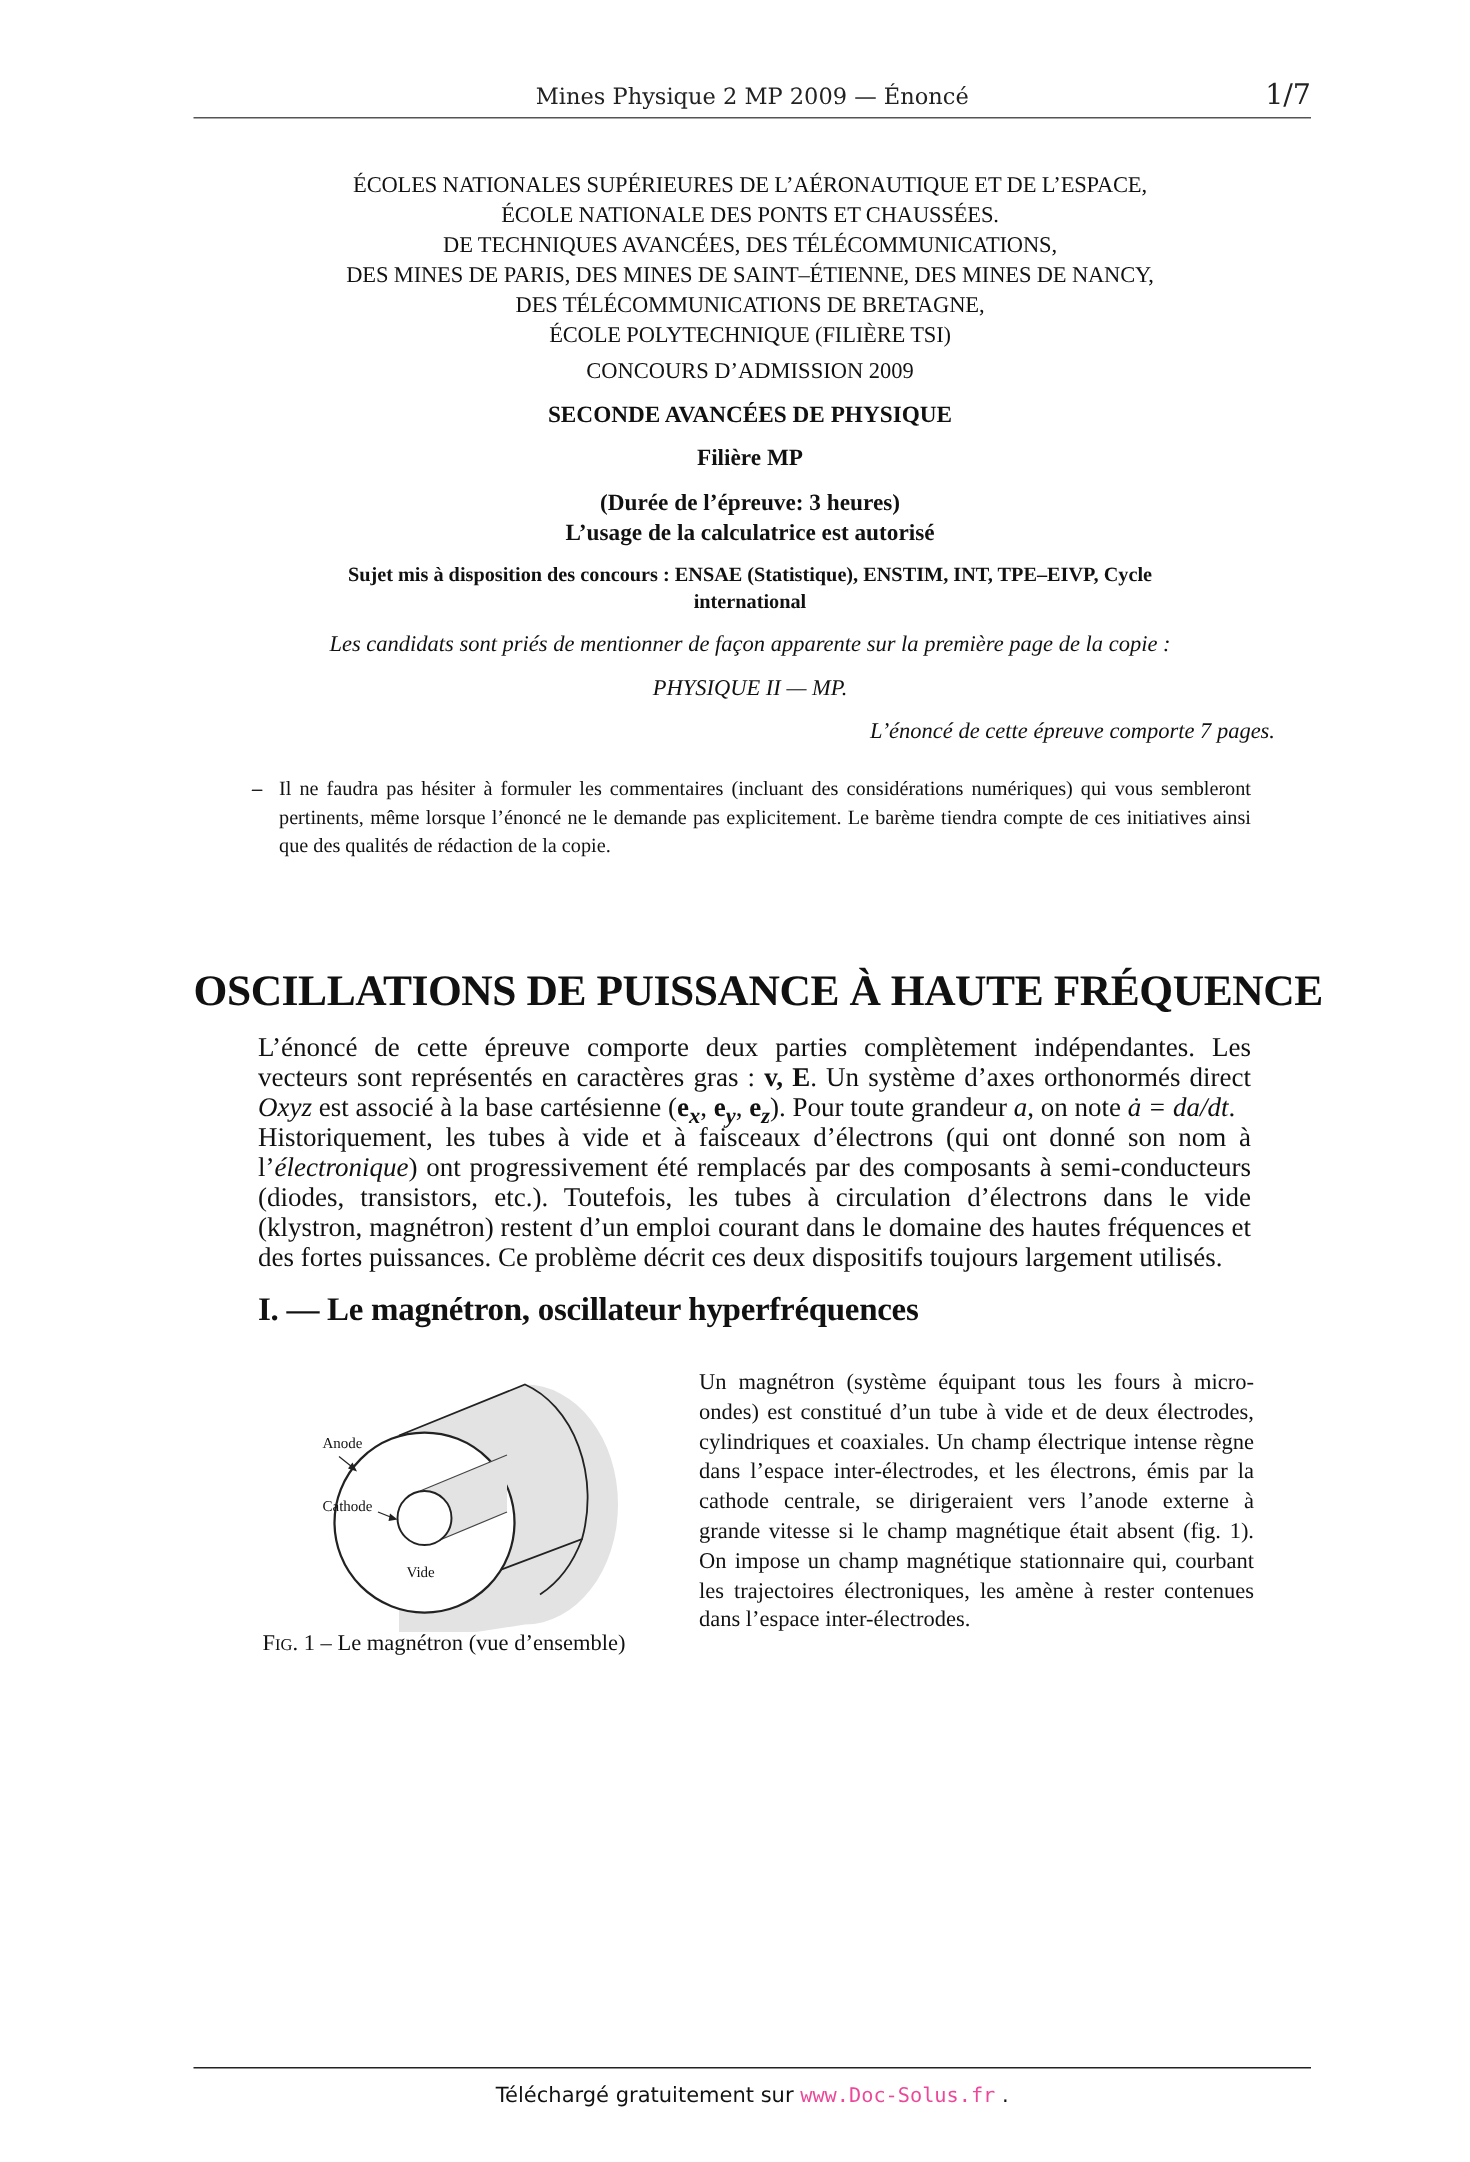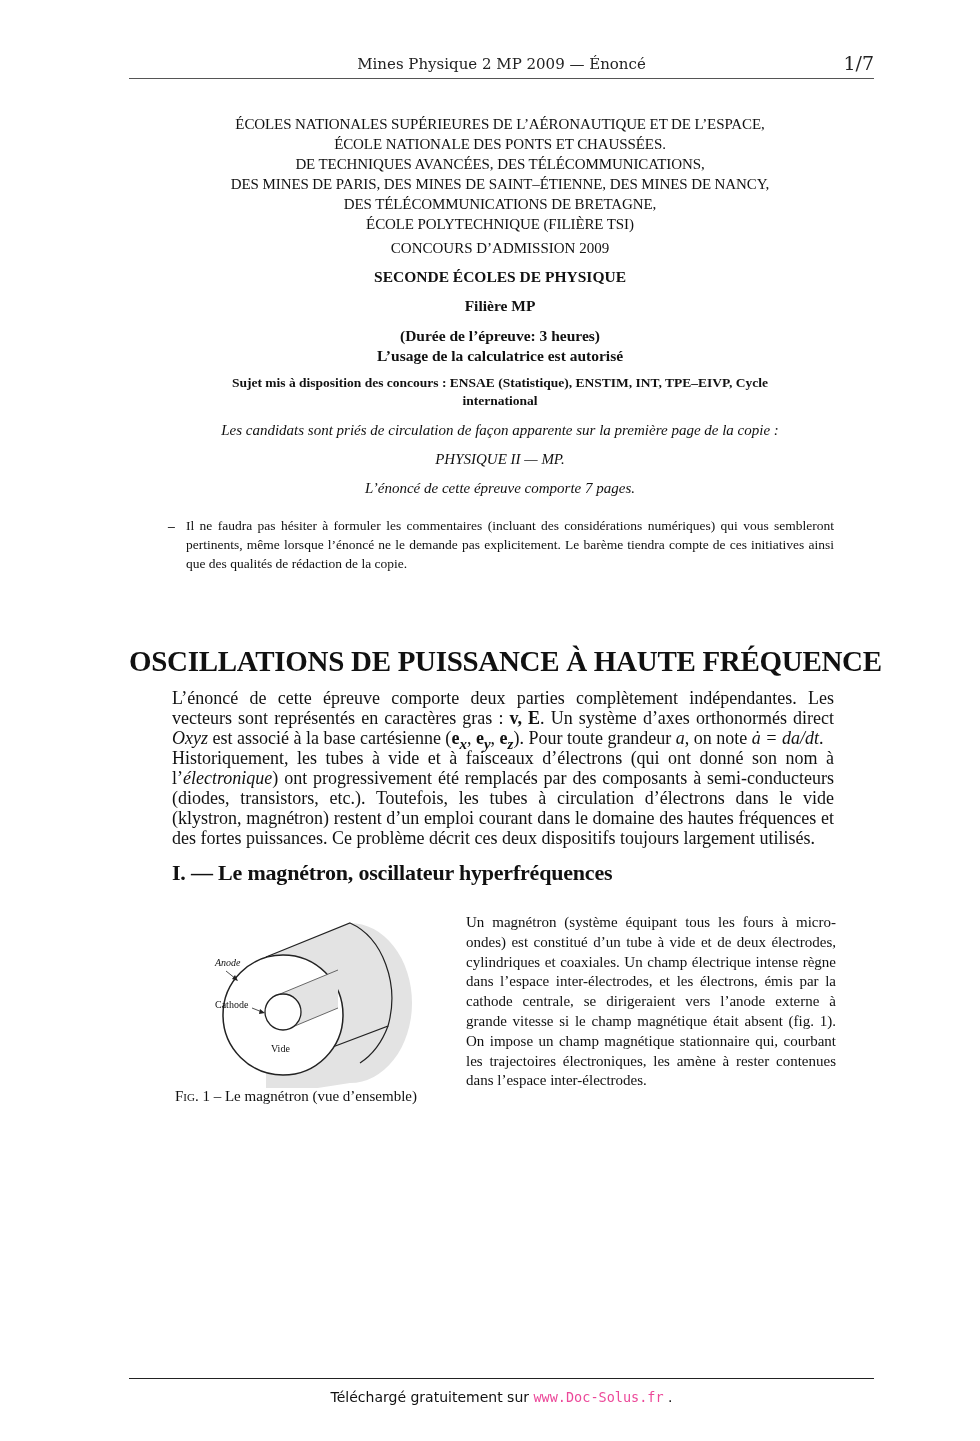--- a/index.html
+++ b/index.html
@@ -12,21 +12,21 @@
   .center { position: absolute; left: 150px; width: 700px; text-align: center; }
   .schools { top: 114px; font-size: 15px; line-height: 20px; letter-spacing: -0.1px; }
   .concours { top: 240px; font-size: 15px; }
   .epreuve { top: 268px; font-size: 15.5px; font-weight: bold; }
   .filiere { top: 297px; font-size: 15.5px; font-weight: bold; }
   .duree { top: 326px; font-size: 15.5px; font-weight: bold; line-height: 20px; }
   .sujet { top: 374px; left: 195px; width: 610px; font-size: 13.5px; font-weight: bold; line-height: 18px; }
   .ital { font-style: italic; font-size: 15px; }
   .candidats { top: 422px; }
   .phys { top: 451px; }
-  .pages { top: 480px; }
+  .pages { top: 480px; text-align: right; }
 
   .rules { position: absolute; left: 166px; top: 516px; width: 668px; font-size: 13.5px; line-height: 19px; margin: 0; padding: 0; list-style: none; }
   .rules li { position: relative; padding-left: 20px; text-align: justify; }
   .rules li .dash { position: absolute; left: 2px; top: 0; }
 
   .main-title { position: absolute; left: 129px; top: 645px; width: 760px; font-size: 29px; font-weight: bold; letter-spacing: -0.3px; white-space: nowrap; }
 
   .para { position: absolute; left: 172px; width: 662px; font-size: 18px; line-height: 20px; text-align: justify; margin: 0; }
   .intro1 { top: 688px; }
   .intro2 { top: 748px; }
@@ -56,29 +56,29 @@
 <div class="center schools">
   <div>ÉCOLES NATIONALES SUPÉRIEURES DE L’AÉRONAUTIQUE ET DE L’ESPACE,</div>
   <div>ÉCOLE NATIONALE DES PONTS ET CHAUSSÉES.</div>
   <div>DE TECHNIQUES AVANCÉES, DES TÉLÉCOMMUNICATIONS,</div>
   <div>DES MINES DE PARIS, DES MINES DE SAINT–ÉTIENNE, DES MINES DE NANCY,</div>
   <div>DES TÉLÉCOMMUNICATIONS DE BRETAGNE,</div>
   <div>ÉCOLE POLYTECHNIQUE (FILIÈRE TSI)</div>
 </div>
 
 <div class="center concours">CONCOURS D’ADMISSION 2009</div>
-<div class="center epreuve">SECONDE ÉCOLES DE PHYSIQUE</div>
+<div class="center epreuve">SECONDE AVANCÉES DE PHYSIQUE</div>
 <div class="center filiere">Filière MP</div>
 <div class="center duree">
   <div>(Durée de l’épreuve: 3 heures)</div>
   <div>L’usage de la calculatrice est autorisé</div>
 </div>
 <div class="center sujet">Sujet mis à disposition des concours : ENSAE (Statistique), ENSTIM, INT, TPE–EIVP, Cycle international</div>
 
-<div class="center ital candidats">Les candidats sont priés de circulation de façon apparente sur la première page de la copie :</div>
+<div class="center ital candidats">Les candidats sont priés de mentionner de façon apparente sur la première page de la copie :</div>
 <div class="center ital phys">PHYSIQUE II — MP.</div>
 <div class="center ital pages">L’énoncé de cette épreuve comporte 7 pages.</div>
 
 <ul class="rules">
   <li>
     <span class="dash">–</span>
   </li>
   <li>
     <span class="dash">–</span>
     <span>Il ne faudra pas hésiter à formuler les commentaires (incluant des considérations numériques) qui vous sembleront pertinents, même lorsque l’énoncé ne le demande pas explicitement. Le barème tiendra compte de ces initiatives ainsi que des qualités de rédaction de la copie.</span>
@@ -106,21 +106,21 @@
     <line x1="110" y1="86" x2="168" y2="62" stroke="#444" stroke-width="0.8"></line>
     <line x1="120" y1="120" x2="168" y2="100" stroke="#444" stroke-width="0.8"></line>
 
     <circle cx="113" cy="104" r="18" fill="#ffffff" stroke="#222" stroke-width="1.3"></circle>
 
     <line x1="56" y1="63" x2="66" y2="71" stroke="#222" stroke-width="0.8"></line>
     <polygon points="68,73 62,71 65,67" fill="#222"></polygon>
     <line x1="82" y1="100" x2="92" y2="104" stroke="#222" stroke-width="0.8"></line>
     <polygon points="95,105 89,106 90,101" fill="#222"></polygon>
   </svg>
-  <span class="fig-label" style="left:45px; top:49px;font-style:italic;">Anode</span>
+  <span class="fig-label" style="left:45px; top:49px;">Anode</span>
   <span class="fig-label" style="left:45px; top:91px;">Cathode</span>
   <span class="fig-label" style="left:101px; top:135px;">Vide</span>
   <div class="fig-caption"><span class="sc">Fig.</span><span> 1 – Le magnétron (vue d’ensemble)</span></div>
 </div>
 
 <p class="side-text">Un magnétron (système équipant tous les fours à micro-ondes) est constitué d’un tube à vide et de deux électrodes, cylindriques et coaxiales. Un champ électrique intense règne dans l’espace inter-électrodes, et les électrons, émis par la cathode centrale, se dirigeraient vers l’anode externe à grande vitesse si le champ magnétique était absent (fig. 1). On impose un champ magnétique stationnaire qui, courbant les trajectoires électroniques, les amène à rester contenues dans l’espace inter-électrodes.</p>
 
 <div class="page-footer">
   <div class="line"><span>Téléchargé gratuitement sur </span><a class="link">www.Doc-Solus.fr</a><span> .</span></div>
 </div>

